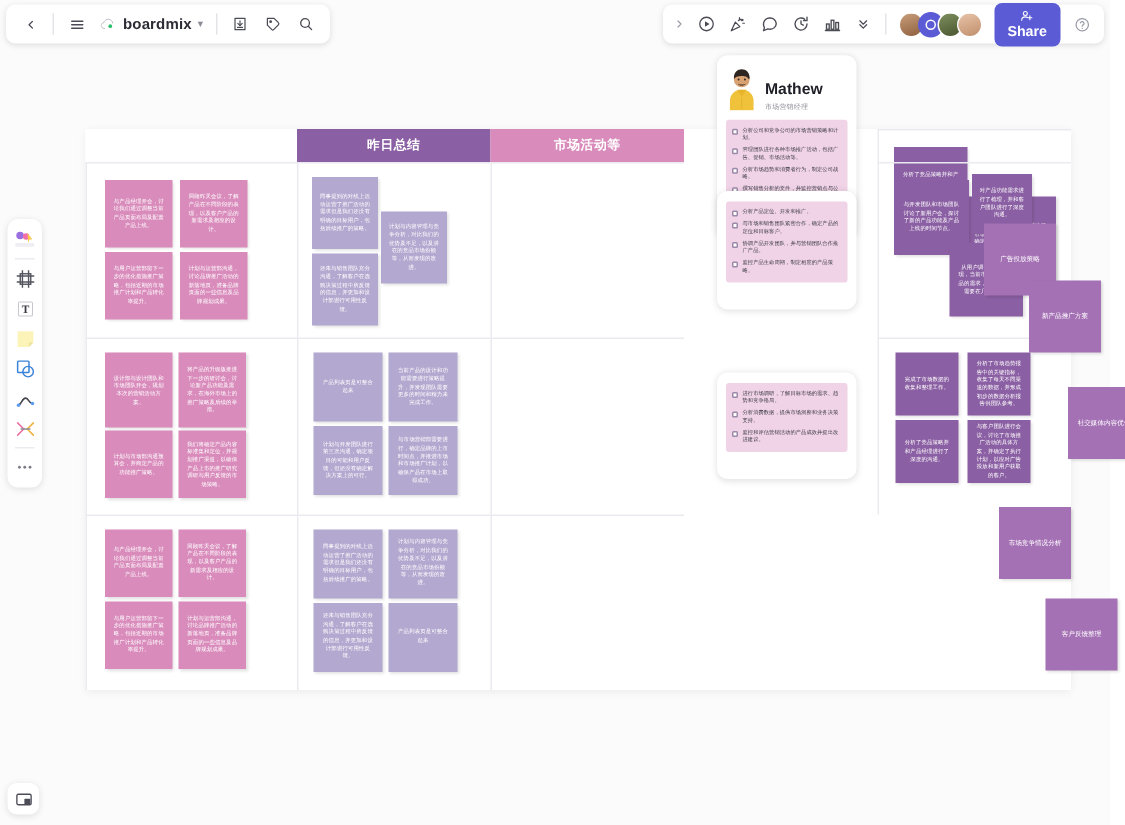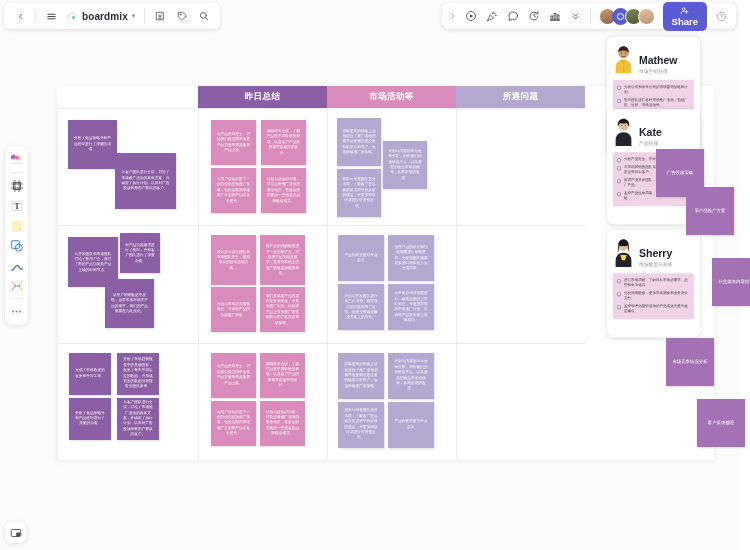--- a/index.html
+++ b/index.html
@@ -350,21 +350,20 @@
       <rect x="12.5" y="11" width="8" height="7.5" rx="1" fill="#4c4c57"></rect>
     </svg>
   </div>
 
   <div class="board">
     <div class="board-grid">
 
       <div class="hdr" style="background:#fff"></div>
       <div class="hdr" style="background:#8b5fa3">昨日总结</div>
       <div class="hdr" style="background:#d98cbc">市场活动等</div>
-      <div class="hdr" style="background:#b3a8cf">所遇问题</div>
 
       <div class="cell nob">
         <div class="pcard">
           <div class="phead">
             <svg class="pavatar" viewBox="0 0 40 56">
               <path d="M20 30c-9 0-15 6-15 14v12h30V44c0-8-6-14-15-14z" fill="#f0c23c"></path>
               <path d="M14 30l6 9 6-9z" fill="#e8b42c"></path>
               <circle cx="20" cy="17" r="10" fill="#d9a273"></circle>
               <path d="M10 15c0-7 4.5-11 10-11s10 4 10 11c0 1-1 2-1.5 1-1-2-3-3.5-8.5-3.5S11.5 14 10.5 16z" fill="#2e2420"></path>
               <path d="M15 22c1.5 2 8.5 2 10 0-1 3.5-9 3.5-10 0z" fill="#2e2420"></path>
@@ -409,34 +408,20 @@
       </div>
       <div class="cell">
         <div class="note n-lav" style="left:9px;top:9px;width:44px;height:48px">同事提到的对线上活动运营了推广活动的需求但是我们还没有明确的目标用户，包括后续推广的策略。</div>
         <div class="note n-lav" style="left:55px;top:32px;width:44px;height:48px">计划与内容管理与竞争分析，对比我们的优势及不足，以及潜在的竞品市场份额等，从而发现的改进。</div>
         <div class="note n-lav" style="left:9px;top:60px;width:44px;height:48px">还未与销售团队充分沟通，了解客户在选购决策过程中所反馈的信息，并更加和设计部进行可用性反馈。</div>
       </div>
       <div class="cell"></div>
 
       <div class="cell nob">
         <div class="pcard">
-          <div class="phead">
-            <svg class="pavatar" viewBox="0 0 40 56">
-              <path d="M20 30c-9 0-15 6-15 14v12h30V44c0-8-6-14-15-14z" fill="#23232a"></path>
-              <circle cx="20" cy="17" r="10" fill="#e8c4a0"></circle>
-              <path d="M9 16c0-8 5-12 11-12s11 4 11 12c0 2-1.5 3-2 1.5-.5-2.5-1-5-3-5.5-3 1.5-9 1.5-12 0-2 .5-3 3-3.5 5.5-.5 1.5-1.5.5-1.5-1.5z" fill="#1a1a1f"></path>
-              <circle cx="16.5" cy="17" r="1.1" fill="#33333a"></circle>
-                <circle cx="23.5" cy="17" r="1.1" fill="#33333a"></circle>
-              <path d="M17.5 21.5c1.5 1.2 3.5 1.2 5 0" stroke="#c49272" stroke-width=".9" fill="none"></path>
-            </svg>
-            <div>
-              <div class="pname">Kate</div>
-              <div class="prole">产品经理</div>
-            </div>
-          </div>
           <div class="ptasks">
             <div class="ptask">
                 <div class="pcb"></div>
                 <div class="ptxt">分析产品定位、开发和推广。</div>
               </div>
             <div class="ptask">
                 <div class="pcb"></div>
                 <div class="ptxt">与市场和销售团队紧密合作，确定产品的定位和目标客户。</div>
               </div>
             <div class="ptask">
@@ -464,35 +449,20 @@
       <div class="cell">
         <div class="note n-lav" style="left:10px;top:9px;width:46px;height:46px">产品列表页是可整合起来</div>
         <div class="note n-lav" style="left:60px;top:9px;width:46px;height:46px">当前产品的设计和功能需要进行策略提升，并发现团队需要更多的时间和精力来完成工作。</div>
         <div class="note n-lav" style="left:10px;top:58px;width:46px;height:46px">计划与开发团队进行第三次沟通，确定项目的可能和用户反馈，但还没有确定解决方案上的可行。</div>
         <div class="note n-lav" style="left:60px;top:58px;width:46px;height:46px">与市场营销部需要进行，确定品牌的上市时间点，并推进市场和市场推广计划，以确保产品在市场上取得成功。</div>
       </div>
       <div class="cell"></div>
 
       <div class="cell nob">
         <div class="pcard">
-          <div class="phead">
-            <svg class="pavatar" viewBox="0 0 40 56">
-              <path d="M20 29c-9 0-15 6-15 15v12h30V44c0-9-6-15-15-15z" fill="#23232a"></path>
-              <path d="M14 33h12l-3 10h-6z" fill="#f0d44a"></path>
-              <circle cx="20" cy="16" r="9.5" fill="#e8c4a0"></circle>
-              <path d="M10 15c0-8 4.5-12 10-12s10 4 10 12c0 4 1 9 1 14-1.5-4-3-10-3-14-3 1.5-13 1.5-16 0 0 4-1.5 10-3 14 0-5 1-10 1-14z" fill="#17171c"></path>
-              <circle cx="16.8" cy="16.2" r="1.1" fill="#33333a"></circle>
-                <circle cx="23.2" cy="16.2" r="1.1" fill="#33333a"></circle>
-              <path d="M17.8 20.8c1.4 1.1 3 1.1 4.4 0" stroke="#c49272" stroke-width=".9" fill="none"></path>
-            </svg>
-            <div>
-              <div class="pname">Sherry</div>
-              <div class="prole">市场数据分析师</div>
-            </div>
-          </div>
           <div class="ptasks">
             <div class="ptask">
                 <div class="pcb"></div>
                 <div class="ptxt">进行市场调研，了解目标市场的需求、趋势和竞争格局。</div>
               </div>
             <div class="ptask">
                 <div class="pcb"></div>
                 <div class="ptxt">分析消费数据，提供市场洞察和业务决策支持。</div>
               </div>
             <div class="ptask">

